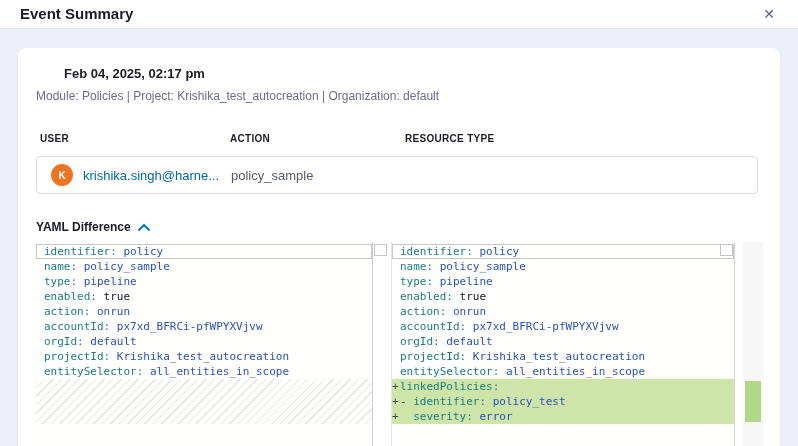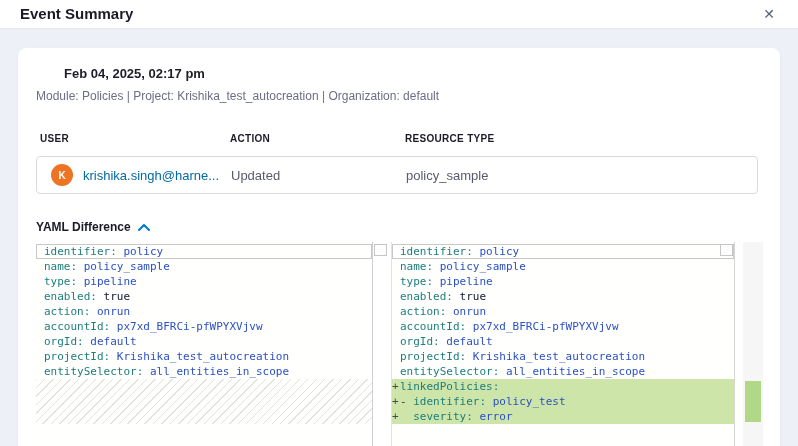--- a/index.html
+++ b/index.html
@@ -82,21 +82,20 @@
         <div class="th">USER</div>
         <div class="th">ACTION</div>
         <div class="th">RESOURCE TYPE</div>
       </div>
 
       <div class="grid trow">
         <div class="cell cell-user">
           <span class="avatar">K</span>
           <span class="user-name">krishika.singh@harne...</span>
         </div>
-        <div class="cell">Updated</div>
         <div class="cell">policy_sample</div>
       </div>
 
       <div class="yaml-head">
         <span class="label">YAML Difference</span>
         <span style="display:flex;">
           <svg width="12" height="7" viewBox="0 0 12 7">
               <path d="M1 6 L6 1 L11 6" stroke="#0278d5" stroke-width="2" fill="none" stroke-linecap="round"></path>
             </svg>
         </span>

